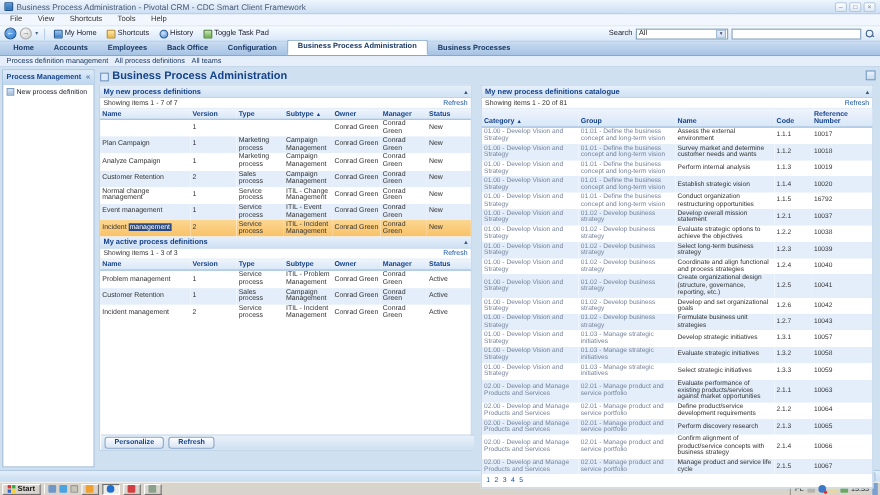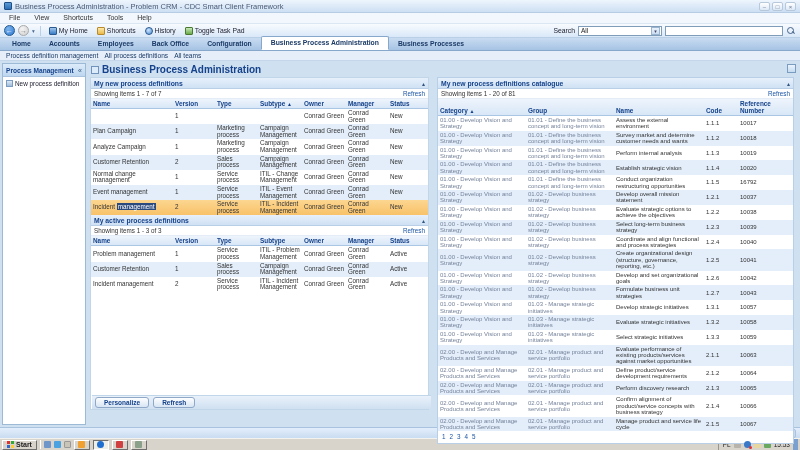--- a/index.html
+++ b/index.html
@@ -124,21 +124,21 @@
   .tray .time { font-size:6.5px; color:#222; }
   .endcap { width:5px; height:12px; background:#7aa0d0; }
 </style>
 </head>
 <body>
 
 <div class="screen">
 
   <div class="titlebar">
     <span class="app-ic"></span>
-    <span class="title">Business Process Administration - Problem CRM - CDC Smart Client Framework</span>
+    <span class="title">Business Process Administration - Pivotal CRM - CDC Smart Client Framework</span>
     <span class="winctl">
       <span class="wc">–</span>
       <span class="wc">□</span>
       <span class="wc">×</span>
     </span>
   </div>
 
   <div class="menubar">
     <span class="menu-item">File</span>
       <span class="menu-item alt">View</span>

